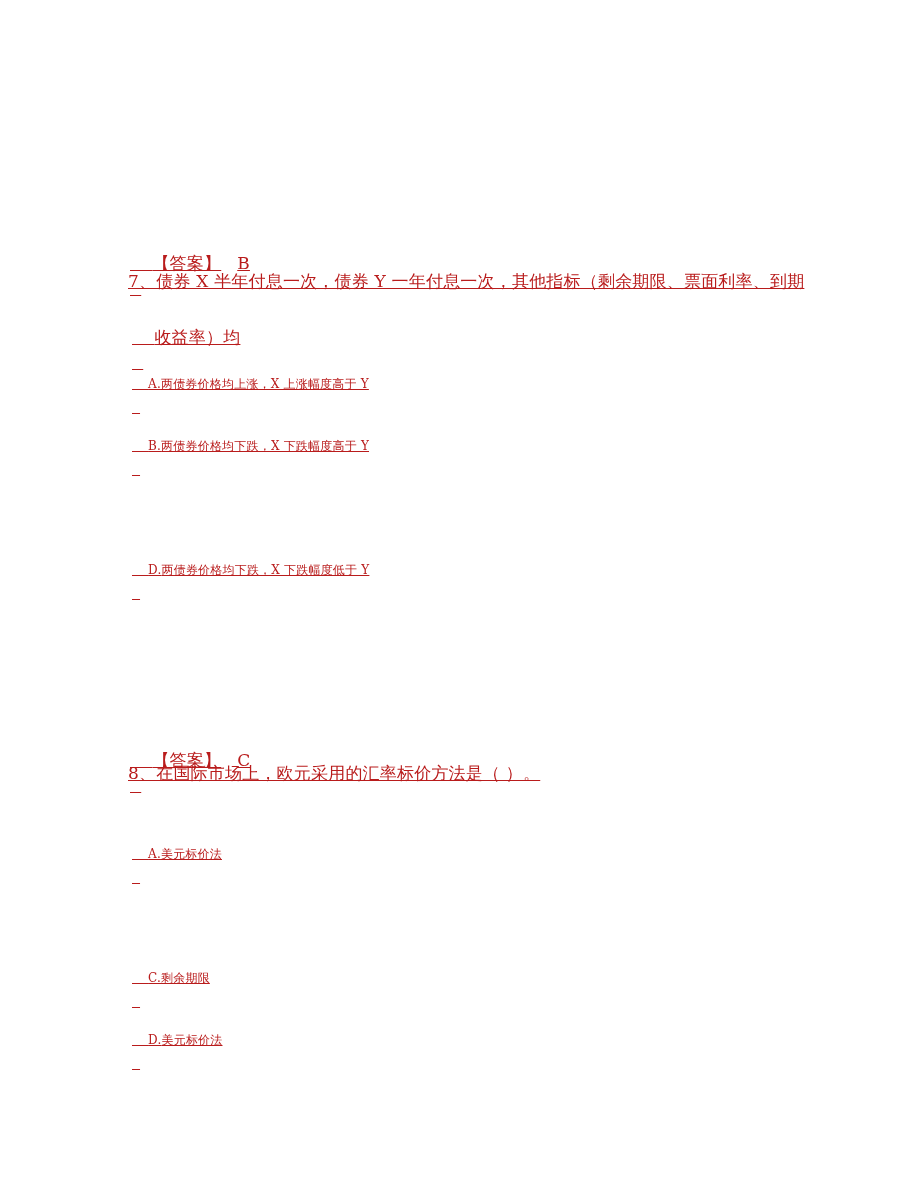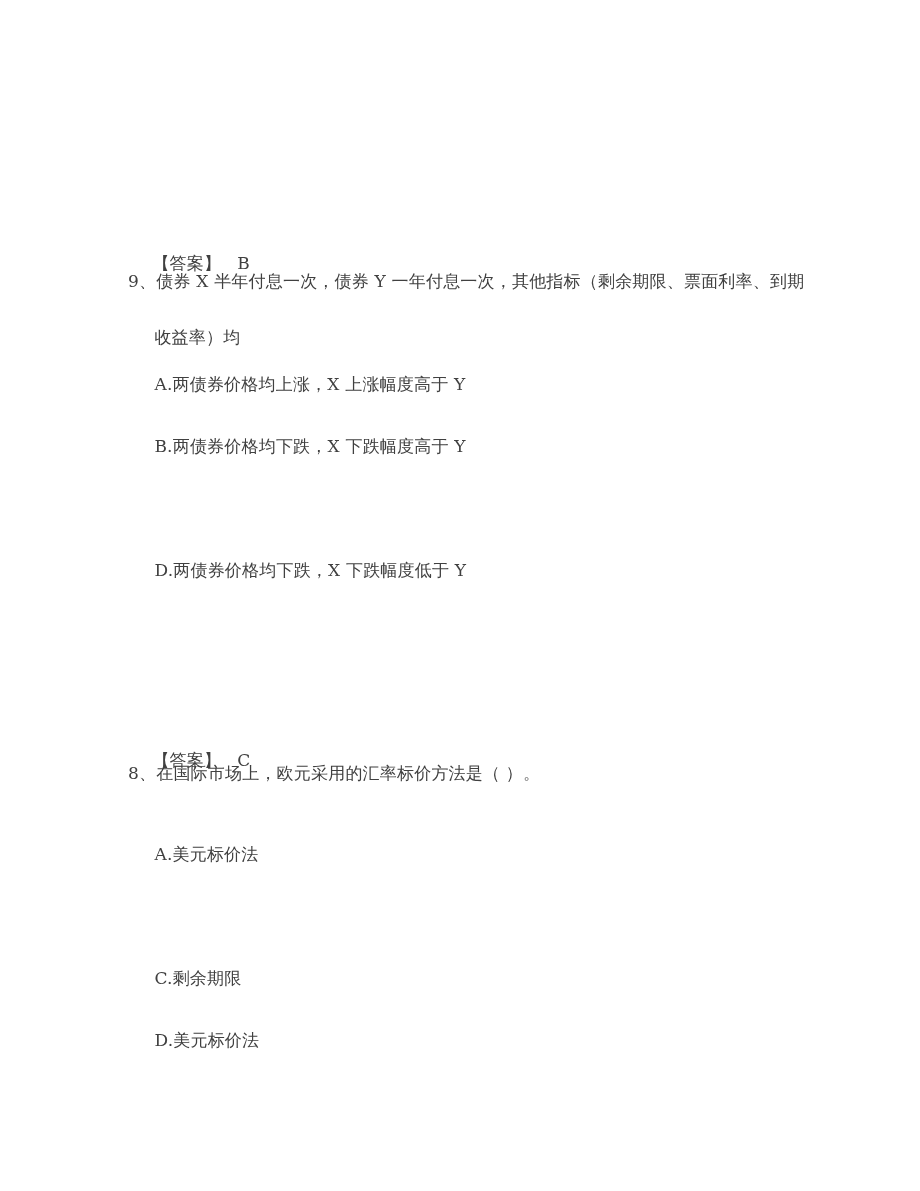--- a/index.html
+++ b/index.html
@@ -22,42 +22,43 @@
     left: 0;
     top: 0;
     width: 920px;
     height: 1191px;
     background: #ffffff;
   }
   .blk {
     position: absolute;
     font-size: 17px;
     line-height: 25px;
-    color: #404040;
+    color: #b91c1c;
     white-space: pre;
     letter-spacing: 0.2px;
+    text-decoration: underline;
   }
   .answer-row {
     left: 130px;
     font-size: 17px;
   }
   .answer-label {
     display: inline;
   }
   .answer-value {
     display: inline;
     font-family: "DejaVu Serif", "Liberation Serif", serif;
     padding-left: 16px;
   }
   .stem-line2 {
     left: 132px;
   }
   .option {
     left: 132px;
-    font-size: 17px;
+    font-size: 12px;
     line-height: 24px;
   }
   .opt-key {
     display: inline;
   }
   .opt-text {
     display: inline;
   }
   .spacer-gap {
     position: absolute;
@@ -69,21 +70,21 @@
 </head>
 <body>
 
 <div class="page">
 
   <div class="blk answer-row" style="top:226px;">
     <span class="answer-label">【答案】</span><span class="answer-value">B</span>
   </div>
 
   <div class="blk" style="top:269px; left:128px; width:700px; white-space:nowrap;">
-    <span>9、债券 X 半年付息一次，债券 Y 一年付息一次，其他指标（剩余期限、票面利率、到期</span>
+    <span>7、债券 X 半年付息一次，债券 Y 一年付息一次，其他指标（剩余期限、票面利率、到期</span>
   </div>
 
   <div class="blk stem-line2" style="top:300px;">
     <span>收益率）均</span>
   </div>
 
   <div class="blk option" style="top:348px;">
     <span class="opt-key">A.</span><span class="opt-text">两债券价格均上涨，X 上涨幅度高于 Y</span>
   </div>
   <div class="blk option" style="top:410px;">

